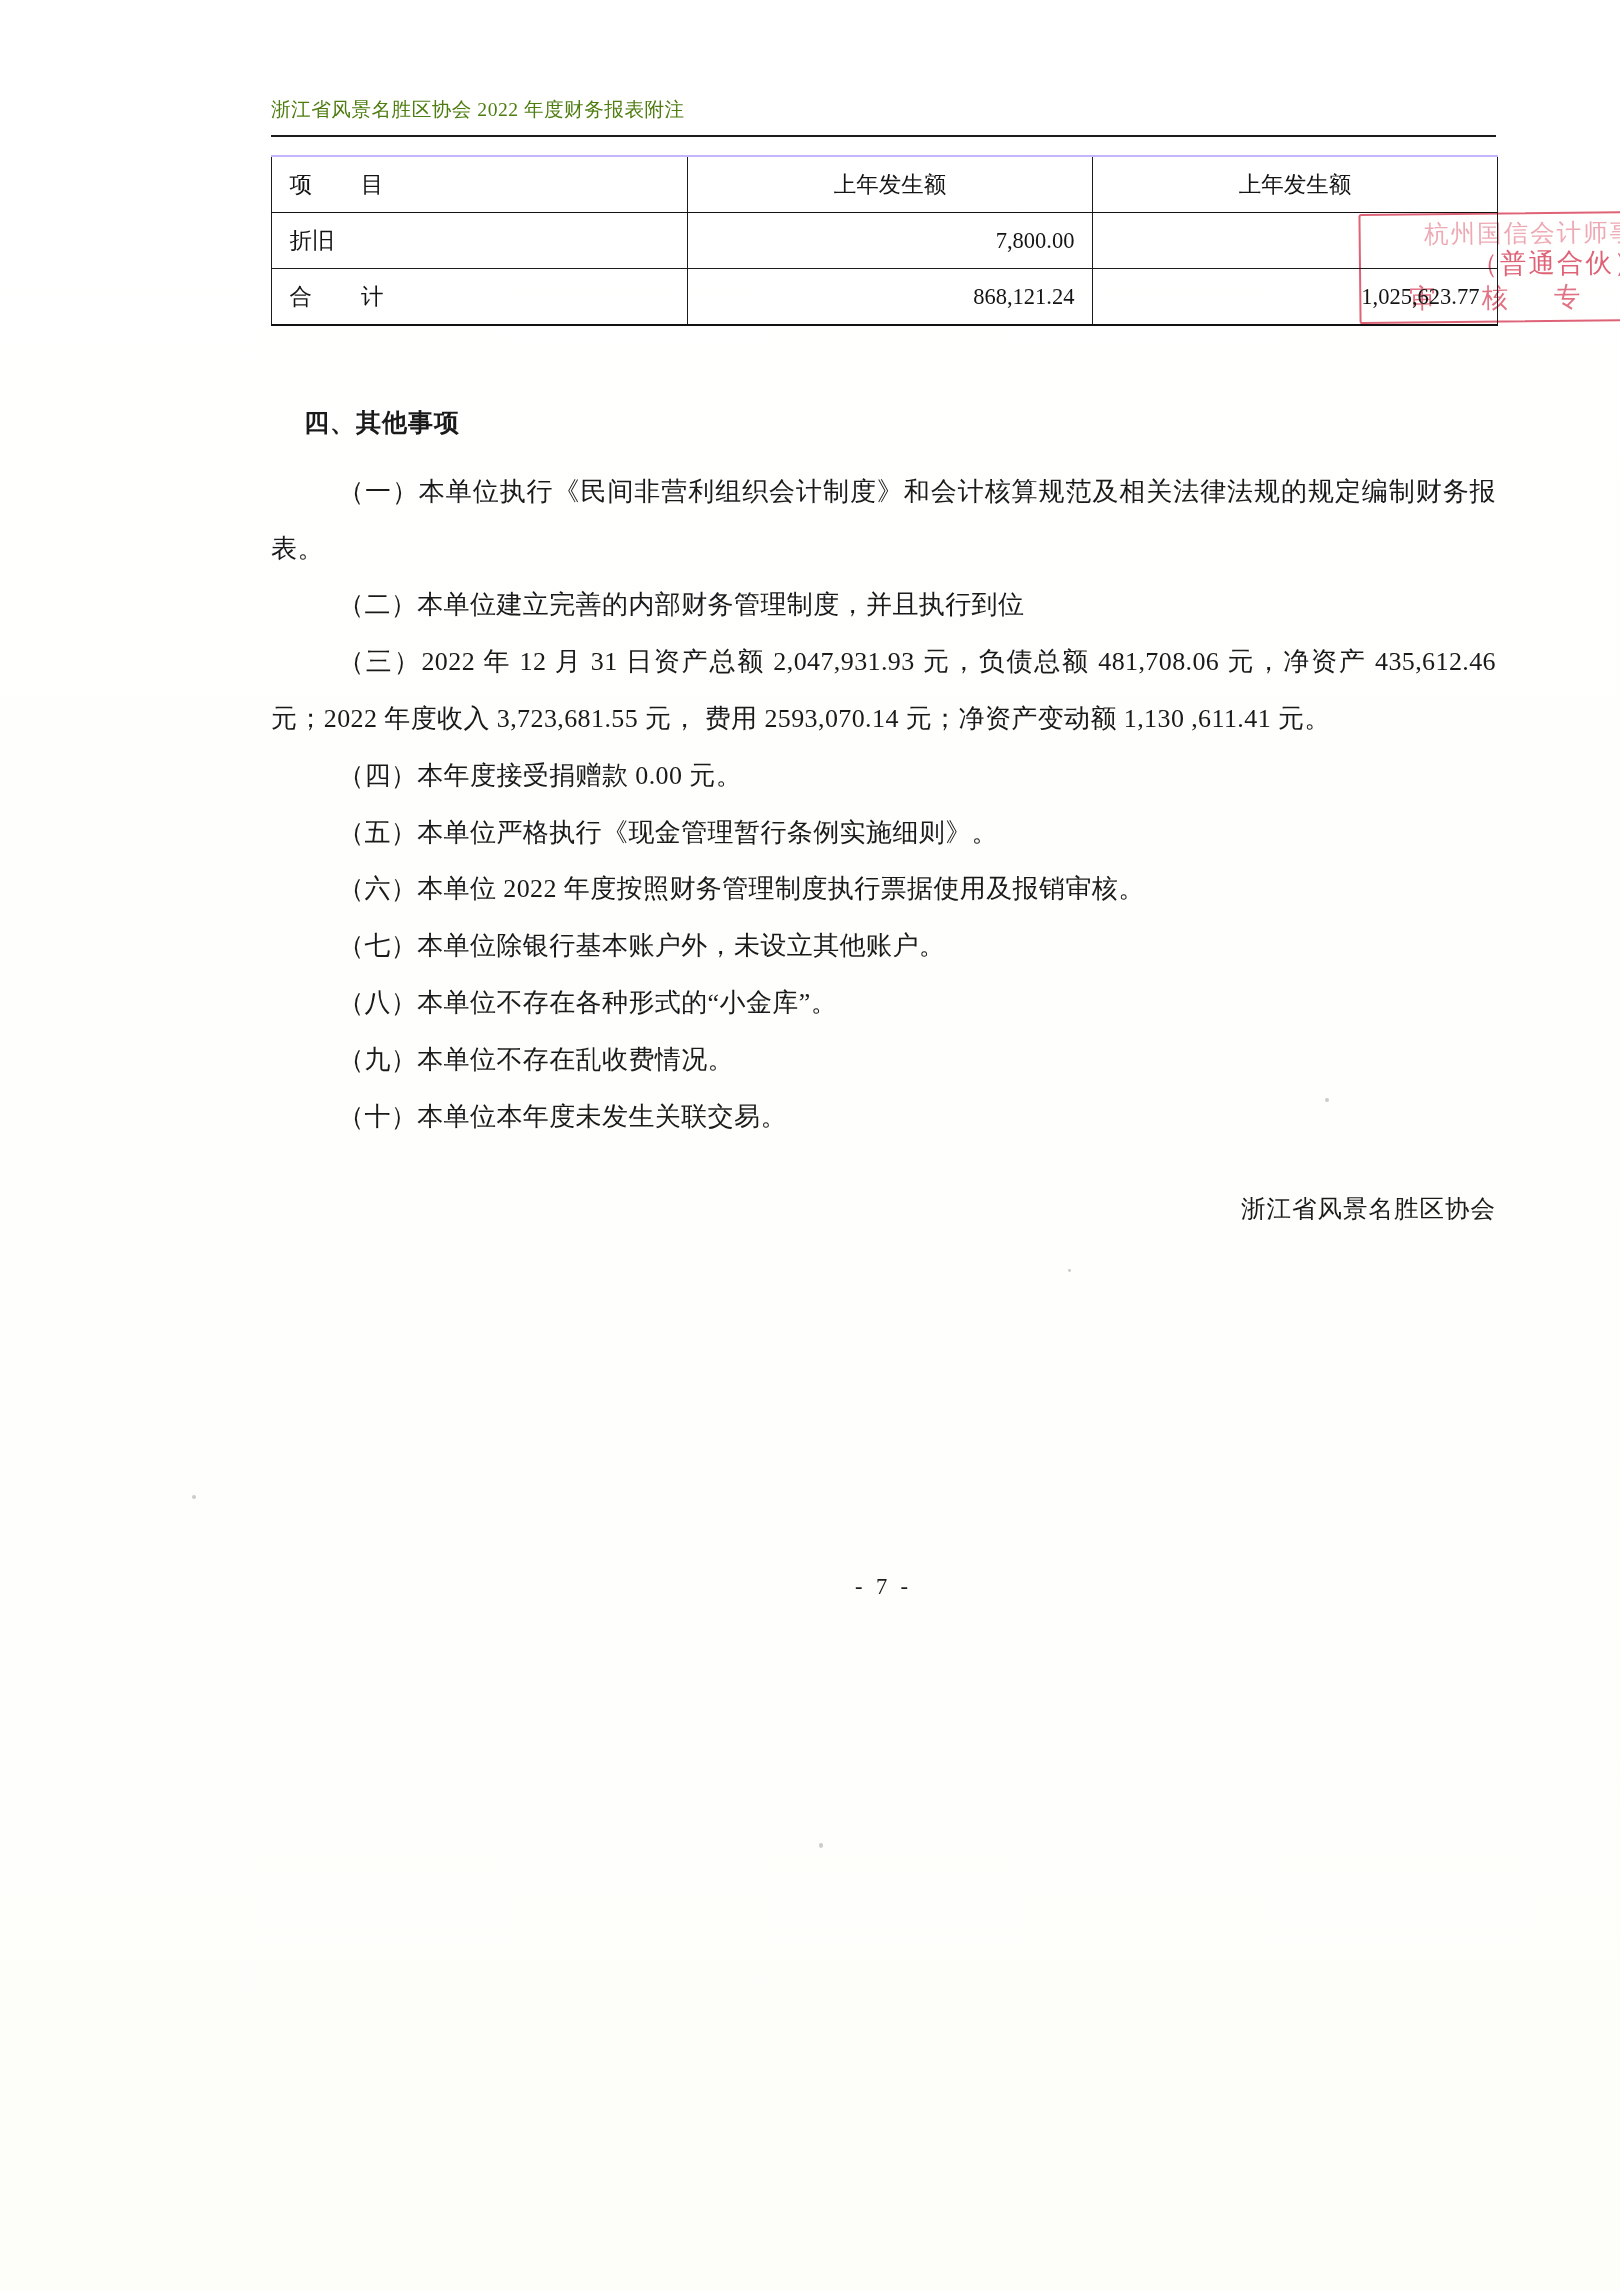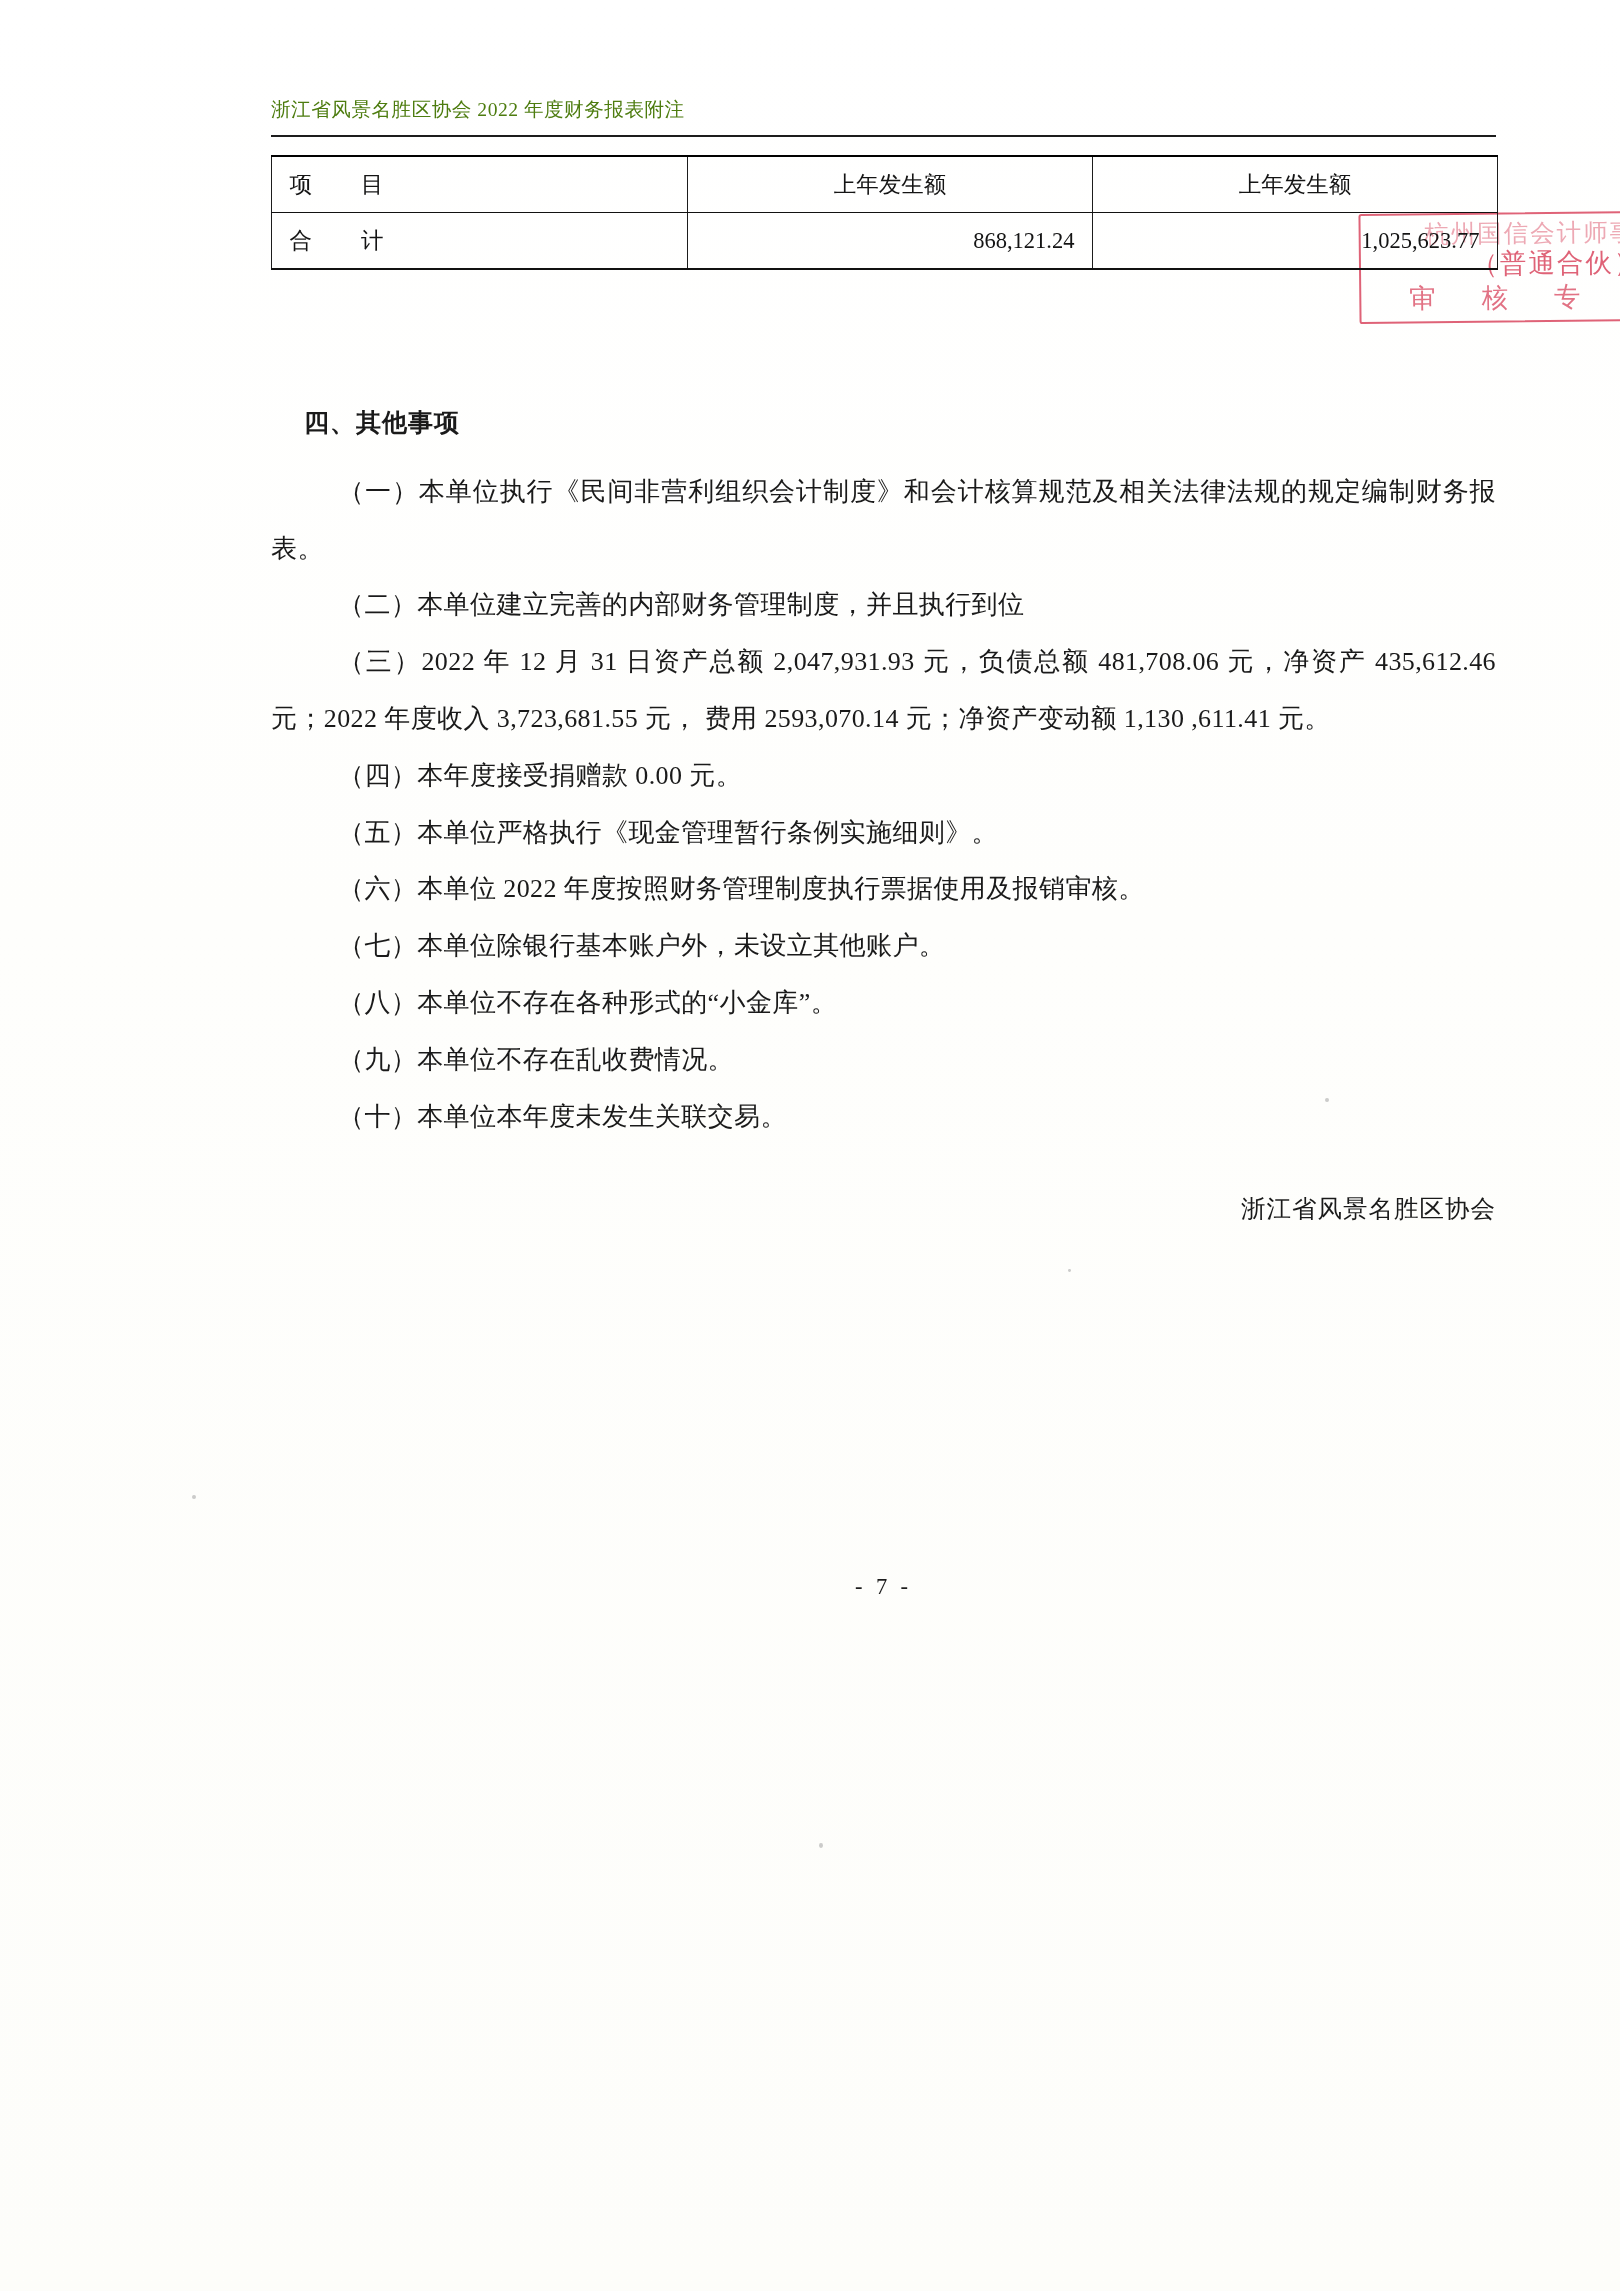--- a/index.html
+++ b/index.html
@@ -78,21 +78,21 @@
   table.fin th, table.fin td {
     border: 1px solid #1c1c1c;
     height: 55px;
     font-size: 22.5px;
     font-weight: normal;
     padding: 0 17.6px;
     vertical-align: middle;
     color: #141414;
   }
   table.fin tr.head th {
-    border-top: 2px solid #000000;
+    border-top: 2px solid #c4b5fd;
     border-bottom: 1.5px solid #111;
   }
   table.fin tr.total td {
     border-bottom: 2px solid #111;
     margin-top: 16px;
   }
   .th-item {
     text-align: left;
     padding-left: 108px;
     letter-spacing: 21.6px;
@@ -240,20 +240,25 @@
             <col class="c3">
           </colgroup>
         <thead>
           <tr class="head">
             <th class="th-item">项    目</th>
             <th class="th-center">上年发生额</th>
             <th class="th-center">上年发生额</th>
           </tr>
         </thead>
         <tbody>
+          <tr>
+            <td class="cell-left">折旧</td>
+            <td class="cell-right">7,800.00</td>
+            <td class="cell-right"></td>
+          </tr>
           <tr class="total">
             <td class="cell-total-label">合    计</td>
             <td class="cell-right">868,121.24</td>
             <td class="cell-right">1,025,623.77</td>
           </tr>
         </tbody>
       </table>
     </div>
 
     <div class="section-title">四、其他事项</div>

